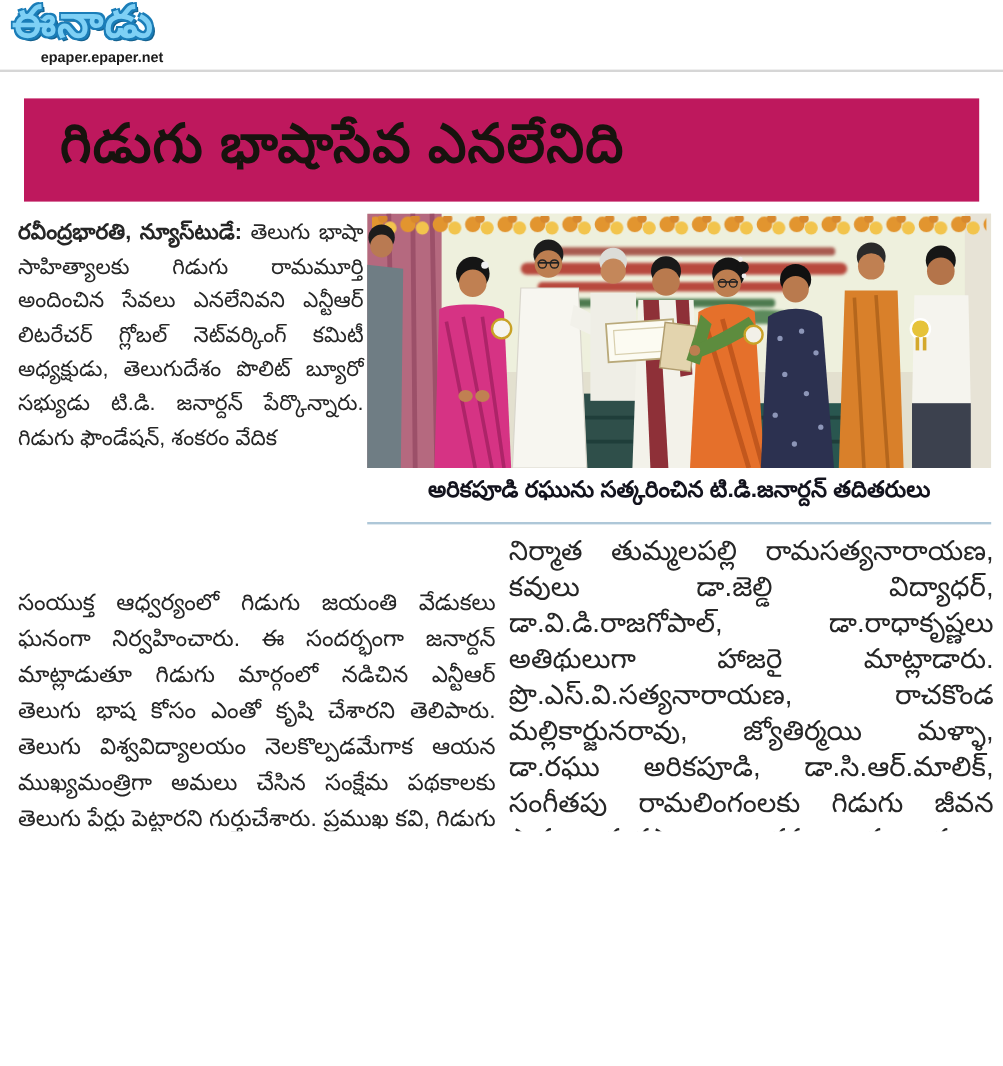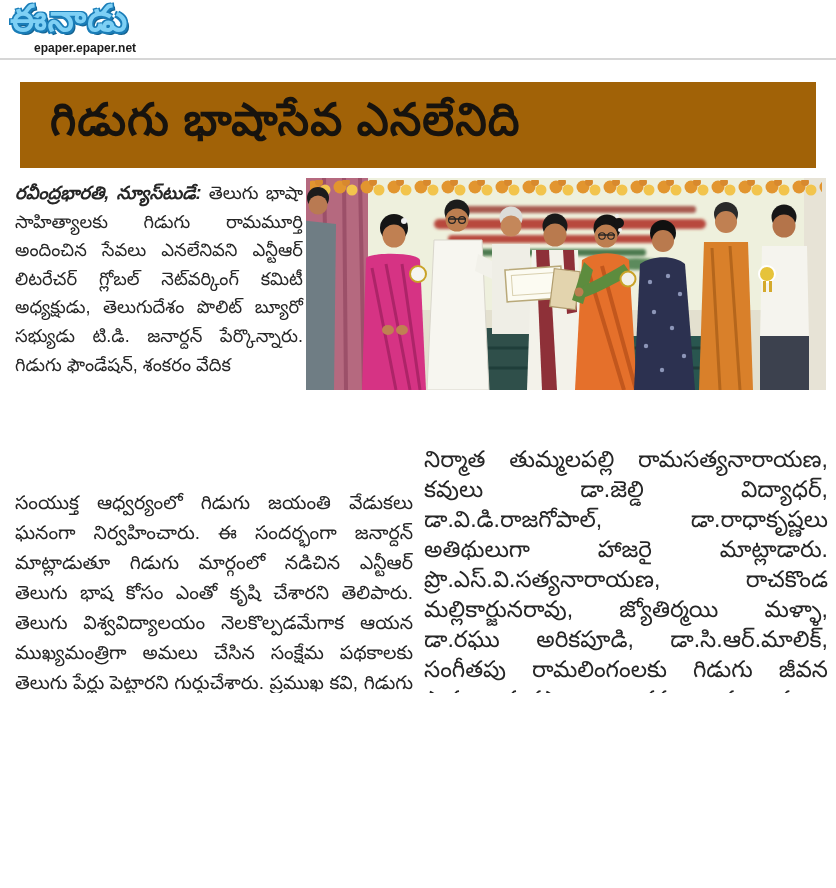--- a/index.html
+++ b/index.html
@@ -18,42 +18,42 @@
   }
   .site-url {
     position:absolute; left:34px; top:41px;
     font-size:12px; font-weight:bold; color:#1b1b1b;
   }
   .divider { position:absolute; left:0; top:58px; width:836px; height:2px; background:#d6d6d6; }
 
   
   .headline-box {
     position:absolute; left:20px; top:82px; width:796px; height:86px;
-    background:#a16207; display:flex; align-items:center;
+    background:#be185d; display:flex; align-items:center;
   }
   .headline {
     font-size:45px; font-weight:bold; color:#17130e;
     padding-left:30px; letter-spacing:1px; white-space:nowrap;
   }
 
   
   .tcol { text-align:justify; color:#262626; }
   .col-narrow {
     position:absolute; left:15px; top:179px; width:288px;
     font-size:18px; line-height:28.6px;
   }
   .col-left {
     position:absolute; left:15px; top:444px; width:398px;
     font-size:19px; line-height:30px;margin-top:44px;
   }
   .col-right {
     position:absolute; left:424px; top:444px; width:404px;
     font-size:23px; line-height:30px;
   }
-  .dateline { font-weight:bold;font-style:italic; }
+  .dateline { font-weight:bold; }
 
   
   .photo-wrap { position:absolute; left:306px; top:178px; width:520px; height:212px; }
   .caption {
     position:absolute; left:306px; top:397px; width:520px;
     text-align:center; font-weight:bold; font-size:19px; color:#13131d;
     padding-bottom:12px; border-bottom:2px solid #aec7d8;
   }
 
   
@@ -215,20 +215,21 @@
         <rect x="454" y="158" width="49" height="54" fill="#3c414e"></rect>
         <circle cx="478" cy="39" r="12.5" fill="#161616"></circle>
         <circle cx="478" cy="48" r="11.5" fill="#b4744a"></circle>
         <circle cx="461" cy="96" r="8" fill="#e6c33a" stroke="#ffffff" stroke-width="2"></circle>
         <rect x="457" y="103" width="3" height="11" fill="#d4a92c"></rect>
         <rect x="463" y="103" width="3" height="11" fill="#d4a92c"></rect>
       </g>
     </svg>
   </div>
 
+  <div class="caption">అరికపూడి రఘును సత్కరించిన టి.డి.జనార్దన్ తదితరులు</div>
 
   <div class="tcol col-left">సంయుక్త ఆధ్వర్యంలో గిడుగు జయంతి వేడుకలు ఘనంగా నిర్వహించారు. ఈ సందర్భంగా జనార్దన్ మాట్లాడుతూ గిడుగు మార్గంలో నడిచిన ఎన్టీఆర్ తెలుగు భాష కోసం ఎంతో కృషి చేశారని తెలిపారు. తెలుగు విశ్వవిద్యాలయం నెలకొల్పడమేగాక ఆయన ముఖ్యమంత్రిగా అమలు చేసిన సంక్షేమ పథకాలకు తెలుగు పేర్లు పెట్టారని గుర్తుచేశారు. ప్రముఖ కవి, గిడుగు ఫౌండేషన్ ప్రధాన కార్యదర్శి డా.బిక్కి కృష్ణ అధ్యక్షతన జరిగిన ఈ సభలో ఫౌండేషన్ అధ్యక్షుడు గిడుగు కాంతికృష్ణ, శంకరం వేదిక అధ్యక్షుడు యలవర్తి ధనలక్ష్మి, శతచిత్ర</div>
 
   <div class="tcol col-right">నిర్మాత తుమ్మలపల్లి రామసత్యనారాయణ, కవులు డా.జెల్డి విద్యాధర్, డా.వి.డి.రాజగోపాల్, డా.రాధాకృష్ణలు అతిథులుగా హాజరై మాట్లాడారు. ప్రొ.ఎస్.వి.సత్యనారాయణ, రాచకొండ మల్లికార్జునరావు, జ్యోతిర్మయి మళ్ళా, డా.రఘు అరికపూడి, డా.సి.ఆర్.మాలిక్, సంగీతపు రామలింగంలకు గిడుగు జీవన సాఫల్య పురస్కారాలు, కవులు, కళాకారులు, సామాజిక కార్యకర్తలకు గిడుగు జాతీయ పురస్కారాలు ప్రదానం చేశారు. డా.రాధా కుసుమ, పద్మ శ్రీలతల ఆధ్వర్యంలో నిర్వహించిన కవి సమ్మేళనం అలరించింది.</div>
 
   <div class="footer-band"></div>
   <div class="below-band"></div>
 
 </div>
 

